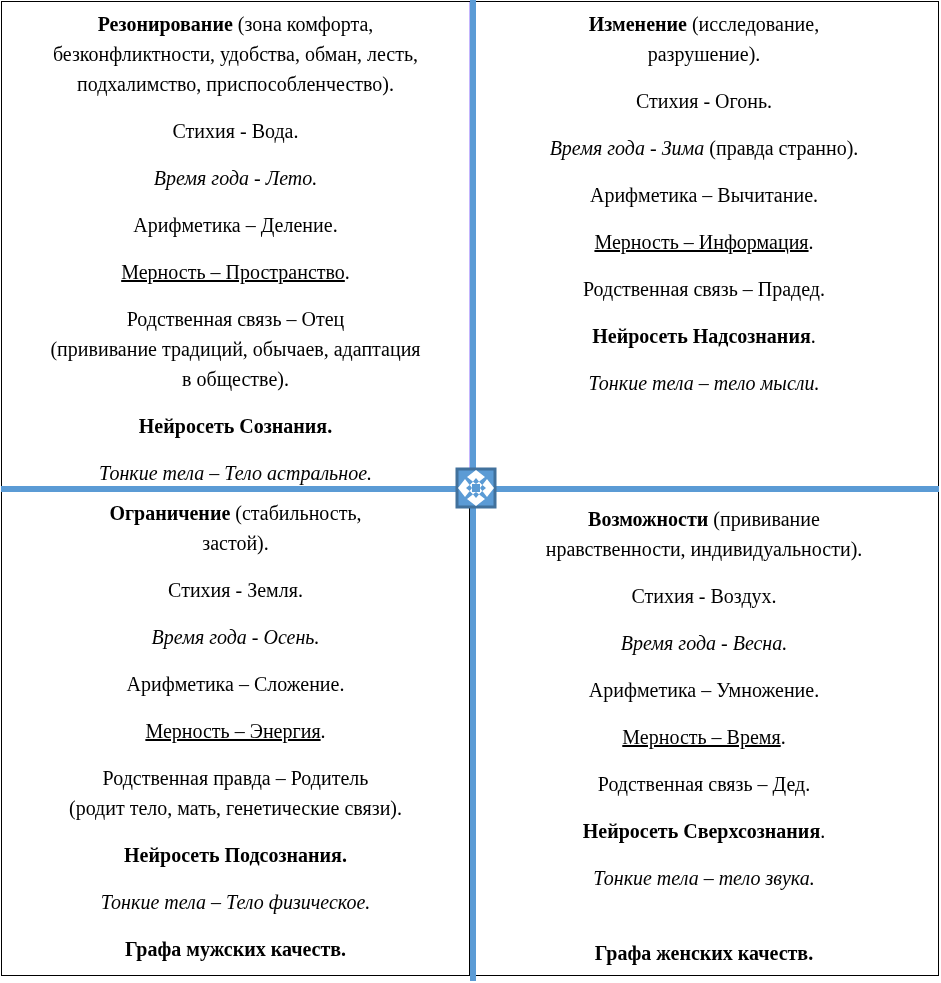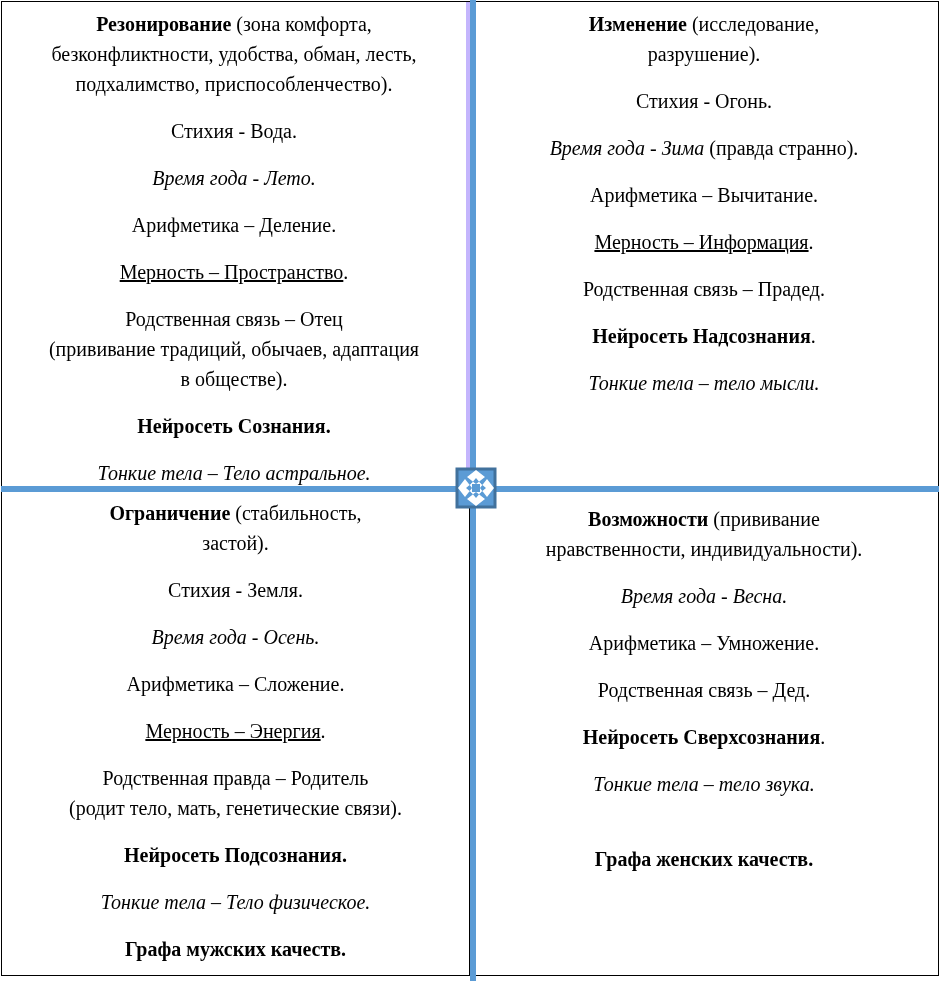--- a/index.html
+++ b/index.html
@@ -19,21 +19,21 @@
     grid-template-columns:468px 1fr;
     grid-template-rows:485px 1fr;
   }
   .cell{
     box-sizing:border-box;
     text-align:center;
     font-size:20px;
     line-height:30px;
     overflow:hidden;
   }
-  .cell-tl{border-right:4px solid #c4b5fd;padding:7px 4px 0 4px;}
+  .cell-tl{border-right:1px solid #c4b5fd;padding:7px 4px 0 4px;}
   .cell-tr{padding:7px 8px 0 8px;font-family:Liberation Serif, serif;}
   .cell-bl{border-right:1px solid #000000;border-top:1px solid #000000;padding:10px 4px 0 4px;}
   .cell-br{border-top:1px solid #000000;padding:16px 8px 0 8px;}
   .cell p{margin:17px 0 0 0;white-space:pre-line;}
   .cell p:first-child{margin-top:0;}
   .b{font-weight:bold;}
   .i{font-style:italic;}
   .u{text-decoration:underline;}
   .note-push{margin-top:45px !important;}
   .vbar{
@@ -93,22 +93,24 @@
       <p>Родственная правда – Родитель
 (родит тело, мать, генетические связи).</p>
       <p><span class="b">Нейросеть Подсознания.</span><span></span></p>
       <p class="i">Тонкие тела – Тело физическое.</p>
       <p class="b">Графа мужских качеств.</p>
     </section>
 
     <section class="cell cell-br">
       <p><span class="b">Возможности</span><span> (прививание
 нравственности, индивидуальности).</span></p>
+      <p>Стихия - Воздух.</p>
       <p><span class="i">Время года - Весна.</span><span></span></p>
       <p>Арифметика – Умножение.</p>
+      <p><span class="u">Мерность – Время</span><span>.</span></p>
       <p>Родственная связь – Дед.</p>
       <p><span class="b">Нейросеть Сверхсознания</span><span>.</span></p>
       <p class="i">Тонкие тела – тело звука.</p>
       <p class="b note-push">Графа женских качеств.</p>
     </section>
 
   </div>
 
   <div class="vbar"></div>
   <div class="hbar"></div>

